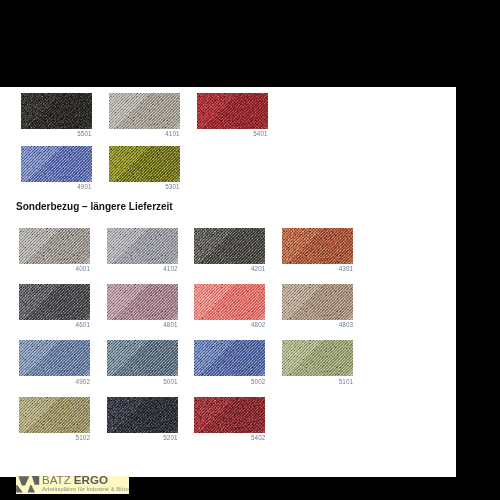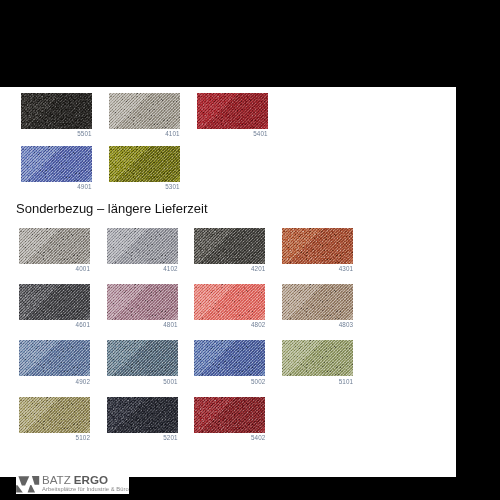--- a/index.html
+++ b/index.html
@@ -8,22 +8,22 @@
 #page{position:absolute;left:0;top:87px;width:456px;height:389.5px;background:#fff}
 .grid{position:absolute}
 .cell{position:absolute;width:71px}
 .sw{width:71px;height:36px;position:relative;overflow:hidden;isolation:isolate}
 .sw .w{position:absolute;inset:0;mix-blend-mode:overlay;opacity:.28;
   background:repeating-linear-gradient(135deg,rgba(255,255,255,1) 0 1px,rgba(0,0,0,1) 1px 2.1px)}
 .sw .w2{position:absolute;inset:0;mix-blend-mode:overlay;opacity:.07;
   background:repeating-linear-gradient(45deg,rgba(255,255,255,1) 0 1px,rgba(0,0,0,1) 1px 2.1px)}
 .sw .n{position:absolute;inset:0;mix-blend-mode:hard-light;opacity:.45;width:100%;height:100%}
 .lbl{text-align:right;font-size:6.3px;color:#6e7e95;margin-top:1.2px;letter-spacing:.1px;line-height:7px}
-h2.section{position:absolute;margin:0;font-weight:400;font-size:13px;color:#141414;letter-spacing:0}
-#logobox{position:absolute;left:15.5px;top:476px;width:113.5px;height:17.6px;background:#ffffff;z-index:5;overflow:hidden}
+h2.section{position:absolute;margin:0;font-weight:700;font-size:10px;color:#141414;letter-spacing:0}
+#logobox{position:absolute;left:15.5px;top:476px;width:113.5px;height:17.6px;background:#fef9c3;z-index:5;overflow:hidden}
 #logomark{position:absolute;left:0;top:0}
 #brand{position:absolute;left:26.5px;top:-3px;font-size:11.6px;color:#757575;white-space:nowrap;line-height:14px}
 #brand b{font-weight:700;color:#5a5a5a;margin-left:3px}
 #tagline{position:absolute;left:26.5px;top:9.2px;font-size:5.8px;color:#8a8a8a;white-space:nowrap;letter-spacing:.05px;line-height:8px}
 </style>
 </head>
 <body>
 
 <svg width="0" height="0" style="position:absolute" aria-hidden="true">
 <defs>

